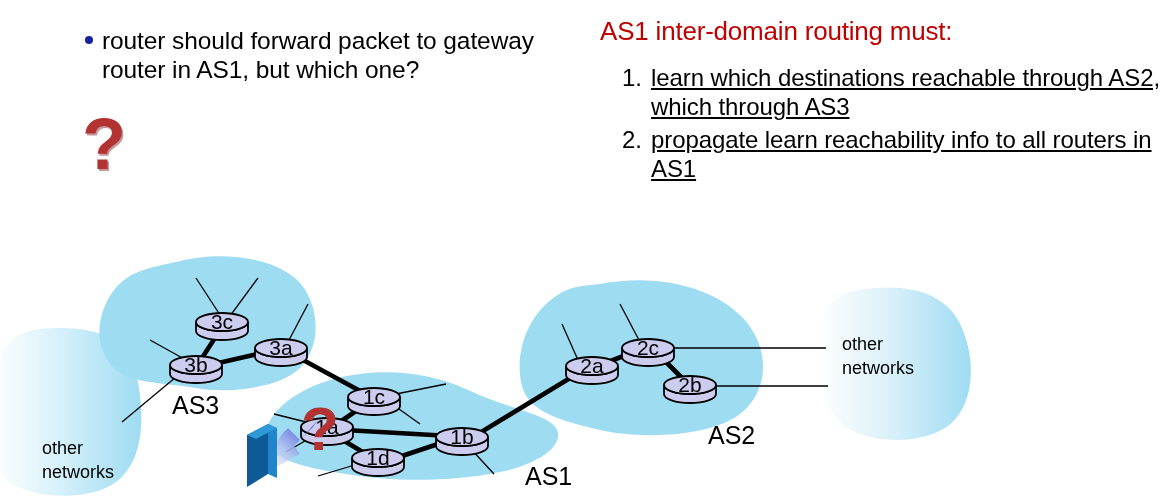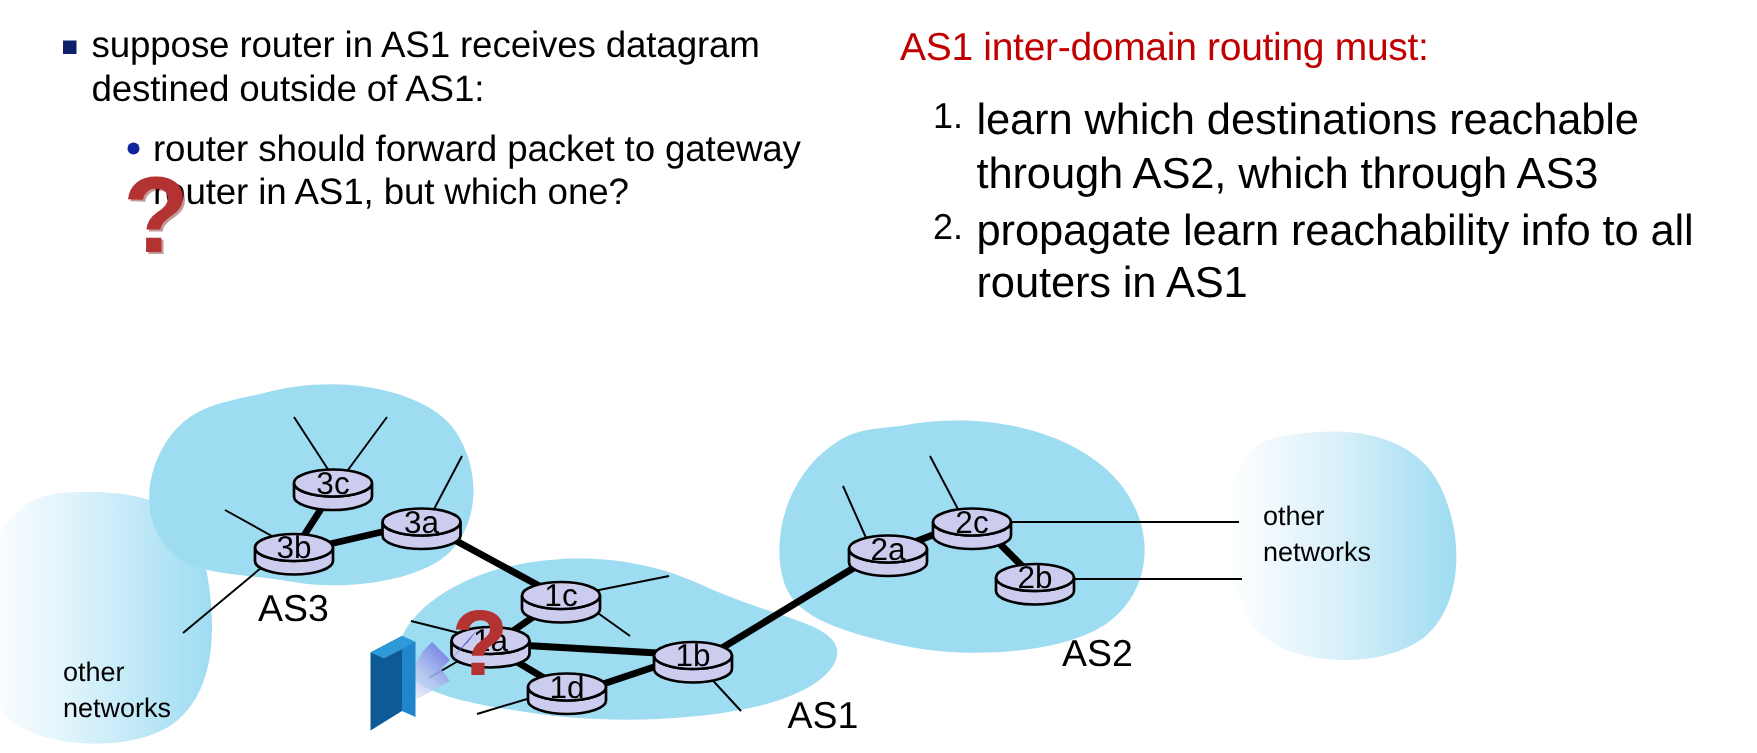--- a/index.html
+++ b/index.html
@@ -88,23 +88,24 @@
     margin-left: 22px;
     margin-top: 3px;
   }
   .num-marker {
     font-size: 24px;
     line-height: 1.22;
     margin-right: 9px;
     flex: none;
   }
   .num-text {
-    font-size: 29px;
+    font-size: 24px;
     line-height: 1.22;
     letter-spacing: -0.1px;
+    text-decoration: underline;
   }
 
   
   #diagram {
     position: absolute;
     left: 0;
     top: 232px;
     width: 1171px;
     height: 270px;
   }
@@ -124,24 +125,20 @@
     font-family: "Liberation Sans", sans-serif;
     font-size: 18px;
     fill: #000000;
   }
 </style>
 </head>
 <body>
 
 <div id="left-column">
 
-  <div class="bullet-row">
-    <span class="sq-bullet"></span>
-    <span class="bullet-text">suppose router in AS1 receives datagram destined outside of AS1:</span>
-  </div>
 
   <div class="bullet-row" id="sub-bullet-row">
     <span class="round-bullet"></span>
     <span class="bullet-text">router should forward packet to gateway router in AS1, but which one?</span>
   </div>
 
   <div id="question-mark-left">?</div>
 </div>
 
 <div id="right-column">

